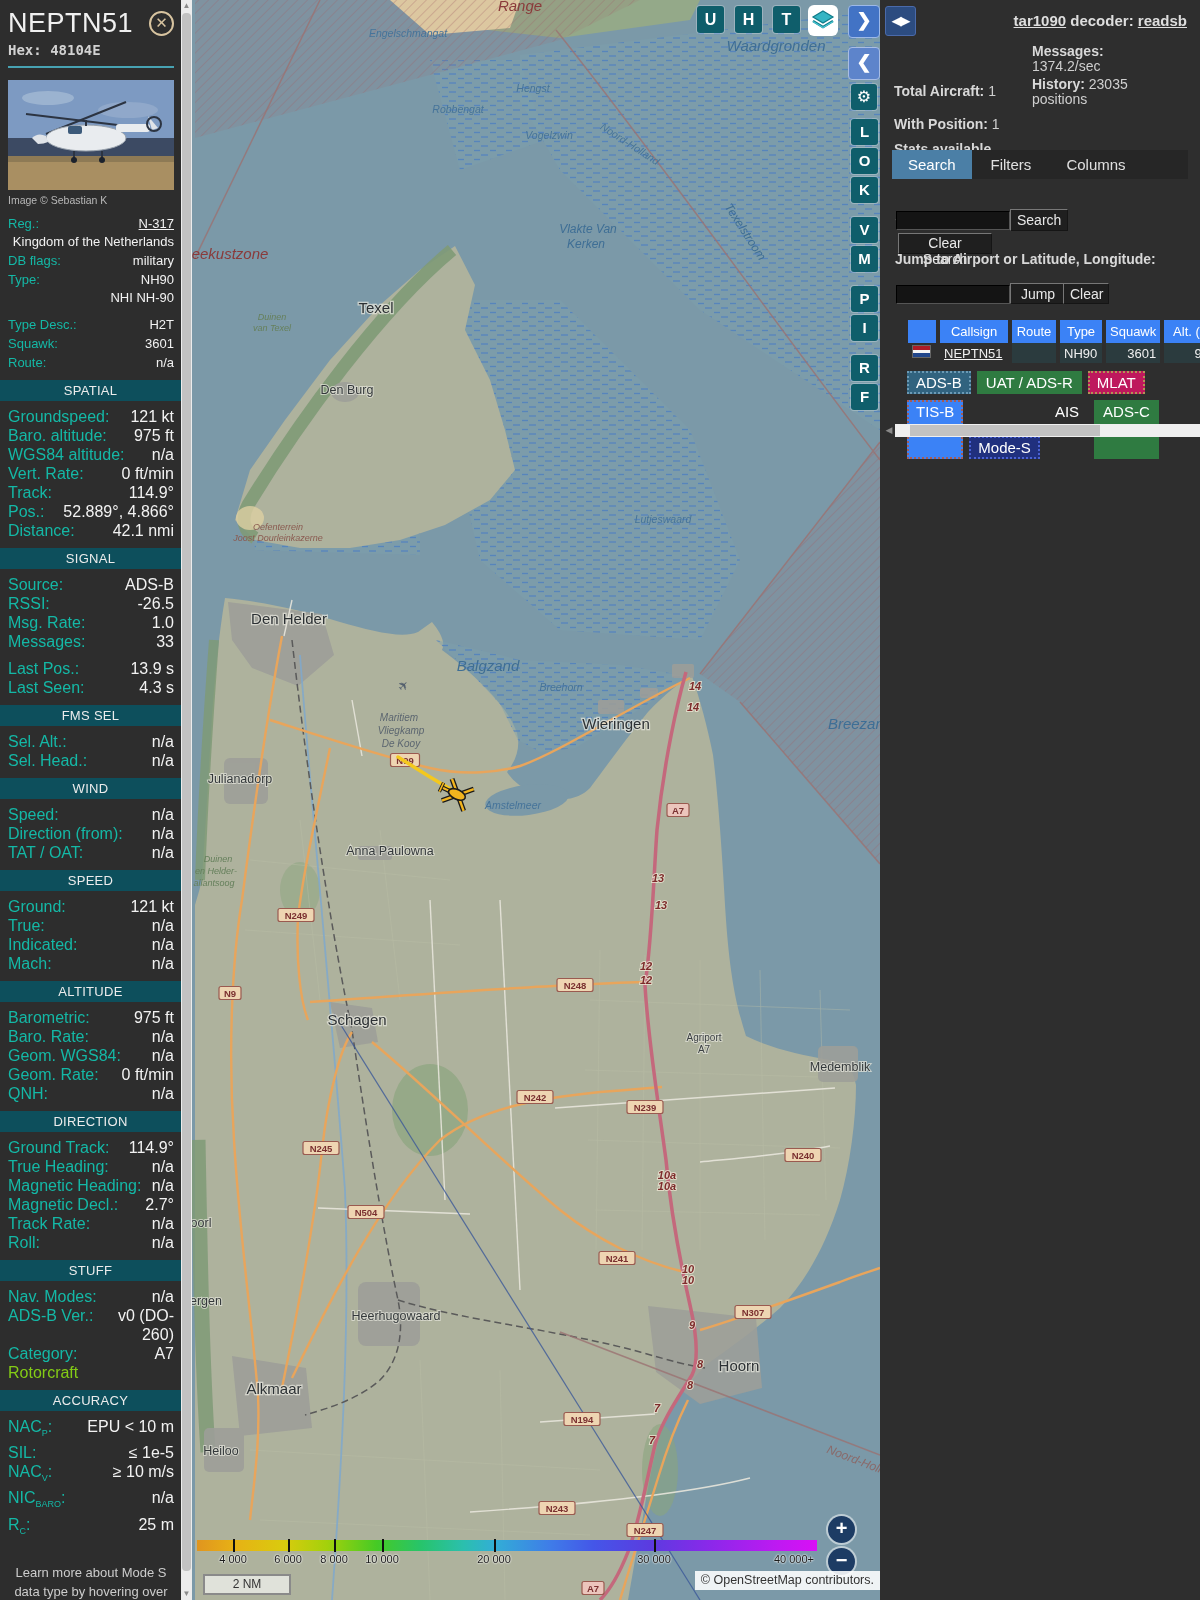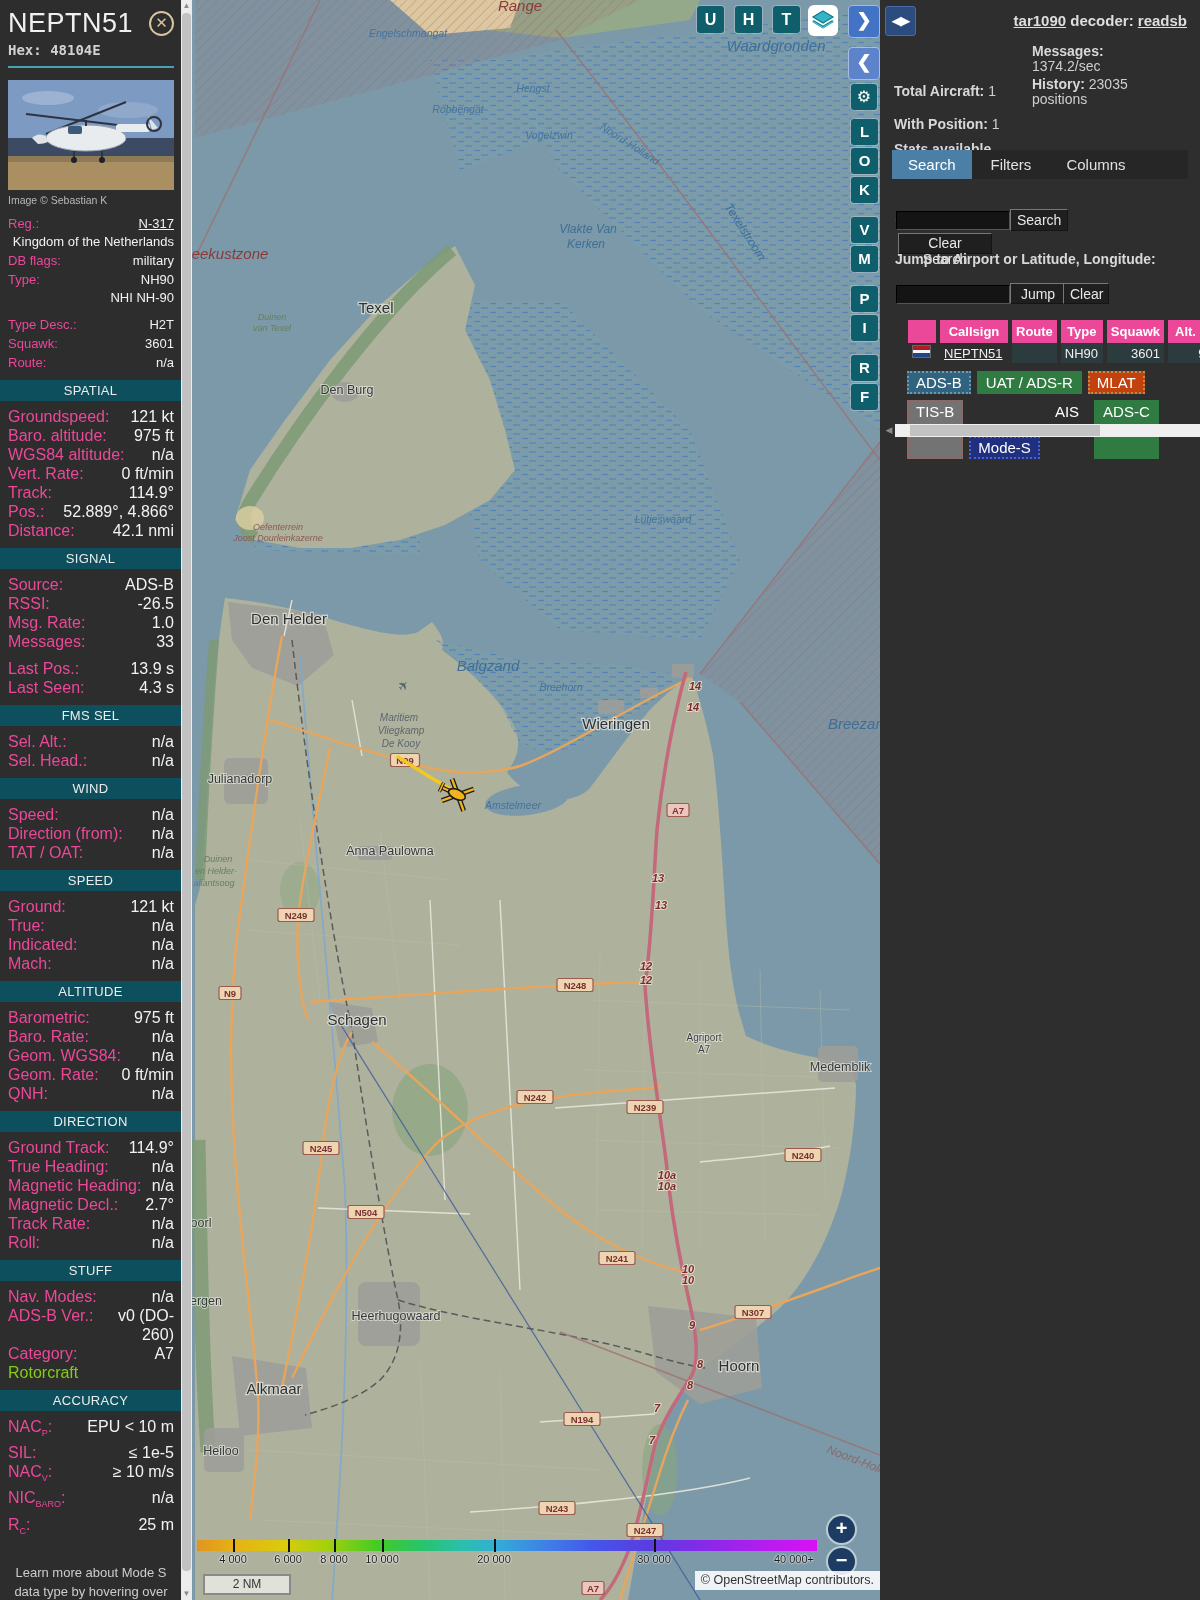--- a/index.html
+++ b/index.html
@@ -11,21 +11,21 @@
   #sb-title-row{display:flex;justify-content:space-between;align-items:flex-start;}
   #sb-title{font-size:27px;color:#f0f0f0;letter-spacing:.5px;}
   #sb-close{width:21px;height:21px;border:2px solid #d8c4a0;border-radius:50%;color:#d8c4a0;
             font-size:15px;line-height:19px;text-align:center;cursor:pointer;margin-top:3px;}
   #sb-hex{font-family:"DejaVu Sans Mono",monospace;font-weight:bold;font-size:14px;color:#d2d2d2;margin-top:3px;}
   #sb-rule{height:2px;background:#47a2b2;margin:8px 0 0 0;}
   #sb-photo{margin:12px 0 0 0;width:166px;height:110px;background:#587396;}
   #sb-credit{font-size:10.5px;color:#b8b8b8;margin-top:4px;}
   .rows{margin-top:8px;font-size:13px;}
   .row{display:flex;justify-content:space-between;line-height:19px;}
-  .row .lbl{color:#ec4899;white-space:nowrap;}
+  .row .lbl{color:#14b8a6;white-space:nowrap;}
   .row .val{color:#f2f2f2;text-align:right;}
   .row .val.link{text-decoration:underline;cursor:pointer;}
   .row.full-right{display:block;text-align:right;color:#f2f2f2;line-height:18px;}
   .row.full-left{display:block;text-align:left;color:#84cc16;line-height:19px;}
   .row.gap{margin-top:8px;}
   sub{font-size:9px;}
   .sec-head{background:#0d4f5c;color:#ececec;text-align:center;font-size:13px;
             height:21px;line-height:21px;margin:8px -7px 6px -8px;padding:0 8px;letter-spacing:.3px;}
   #sb-footer{margin-top:22px;text-align:center;color:#cccccc;font-size:13px;line-height:19px;padding:0 2px;}
   
@@ -73,31 +73,31 @@
   .tab{padding:0 16px;line-height:29px;font-size:15px;color:#e0e0e0;background:#262626;cursor:pointer;margin-right:3px;}
   .tab.active{background:#4b7fa6;color:#fff;}
   #search-label{position:absolute;left:15px;top:209px;font-weight:normal;}
   .inbox{position:absolute;width:106px;height:17px;background:#141414;border:1px solid;border-color:#000 #555 #555 #000;
          color:#eee;font-size:13px;padding:0 3px;}
   .pbtn{position:absolute;background:#1f1f1f;border:1px solid;border-color:#777 #151515 #151515 #777;
         color:#e8e8e8;font-size:14px;text-align:center;cursor:pointer;}
   #jump-label{position:absolute;left:15px;top:251px;font-weight:bold;line-height:17px;width:290px;}
   
   #actable{position:absolute;left:24px;top:320px;border-collapse:separate;border-spacing:4px 0;font-size:13px;}
-  #actable th{background:#ec4899;color:#fff;font-weight:bold;padding:3px 4px;height:17px;}
+  #actable th{background:#3b82f6;color:#fff;font-weight:normal;padding:3px 4px;height:17px;}
   #actable td{padding:2px 4px;color:#f0f0f0;background:rgba(36,82,92,.35);}
   td.cs{text-decoration:underline;cursor:pointer;background:transparent !important;}
   .flagbox{width:17px;height:11px;display:inline-block;border:1px solid #666;
      background:linear-gradient(#ae1c28 33%,#f5f5f5 33%,#f5f5f5 66%,#21468b 66%);}
   #sources{position:absolute;left:27px;top:371px;width:272px;display:flex;flex-wrap:wrap;gap:6px;font-size:15px;}
   .src{padding:1px 7px;color:#fff;border:2px dotted transparent;white-space:nowrap;}
   .src.adsb{background:#31637f;border-color:#6b9ab5;}
   .src.uat{background:#2f7b41;border-color:#2f7b41;}
-  .src.mlat{background:#c2410c;border-color:#b39355;}
-  .src.tisb{background:#737373;border-color:#a55d57;}
+  .src.mlat{background:#be185d;border-color:#b39355;}
+  .src.tisb{background:#3b82f6;border-color:#a55d57;}
   .src.modes{background:#20307e;border-color:#4a62d4;margin-top:36px;}
   .src.ais{background:transparent;border-color:transparent;}
   .src.adsc{background:#2f7b41;border-color:#2f7b41;}
   #hscroll{position:absolute;left:4px;top:424px;width:316px;height:13px;background:#efefef;}
   #hscroll .harr{position:absolute;left:-1px;top:0;width:12px;height:13px;color:#888;font-size:9px;line-height:13px;text-align:center;background:#2e2e2e;}
   #hthumb{position:absolute;left:26px;top:1px;width:190px;height:11px;background:#c2c2c2;}
   
   text{font-family:"Liberation Sans",sans-serif;}
   .wl{fill:#3e6e95;font-style:italic;font-size:15px;}
   .wm{fill:#3e6e95;font-style:italic;font-size:12px;}

